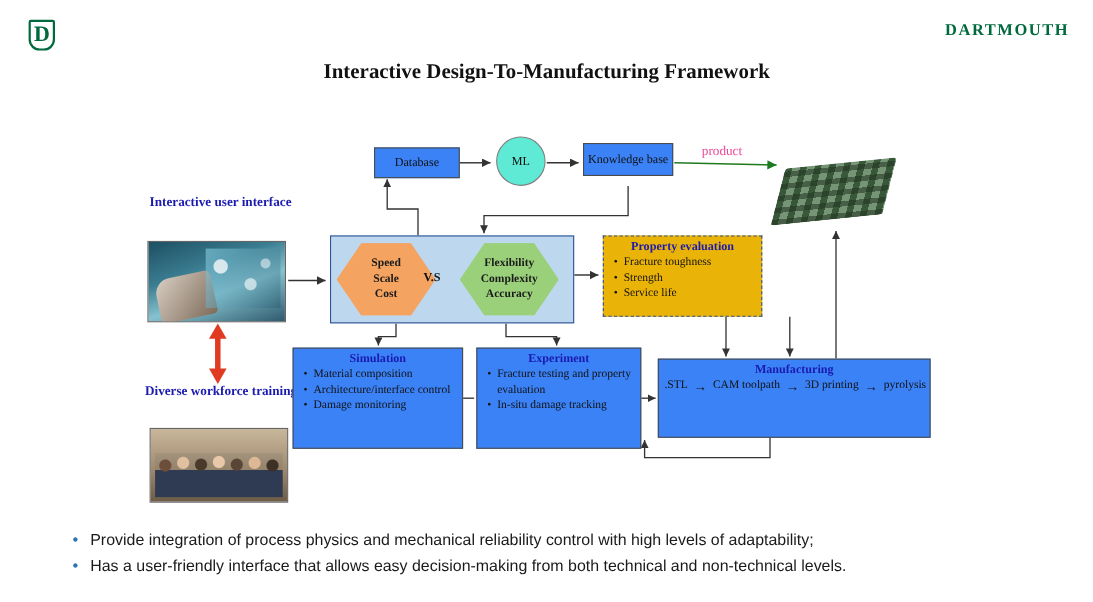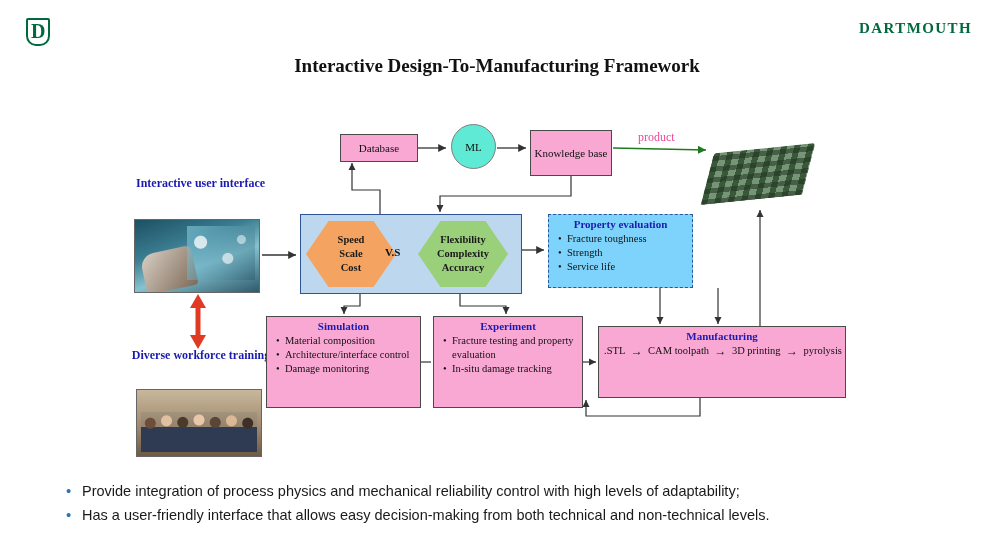--- a/index.html
+++ b/index.html
@@ -64,21 +64,21 @@
     font-size: 19px;
     font-weight: bold;
     color: #111111;
     font-family: "Liberation Serif", serif;
   }
   
   .box {
     position: absolute;
     box-sizing: border-box;
     border: 1px solid #4a4a4a;
-    background: #f9a8d4;
+    background: #3b82f6;
     font-size: 11px;
     color: #111111;
     font-family: "Liberation Serif", serif;
   }
   .ctr {
     display: flex;
     align-items: center;
     justify-content: center;
     text-align: center;
   }
@@ -93,21 +93,21 @@
     border-radius: 50%;
     background: #5eead4;
     border: 1px solid #7f7f7f;
     box-sizing: border-box;
     display: flex; align-items: center; justify-content: center;
     font-size: 11px;
     color: #111111;
     font-family: "Liberation Serif", serif;
   }
   #knowledge-base {
-    left: 530px; top: 130px; width: 82px; height: 46px;
+    left: 530px; top: 130px; width: 82px; height: 30px;
     display: flex; align-items: center; justify-content: center;
     line-height: 1.15;
   }
   #product-label {
     position: absolute;
     left: 638px; top: 130px;
     font-size: 12px;
     color: #ec4899;
     font-family: "Liberation Serif", serif;
   }
@@ -234,21 +234,21 @@
     position: absolute;
     left: 385px; top: 246px;
     font-size: 11px;
     font-weight: bold;
     color: #111;
     font-family: "Liberation Serif", serif;
   }
   
   #property-box {
     left: 548px; top: 214px; width: 145px; height: 74px;
-    background: #7dd3fc;
+    background: #eab308;
     border: 1px dashed #2f5597;
     padding: 3px 6px;
   }
   .blue-head {
     color: #1a1ab0;
     font-weight: bold;
     font-size: 11px;
     text-align: center;
     display: block;
     font-family: "Liberation Serif", serif;

